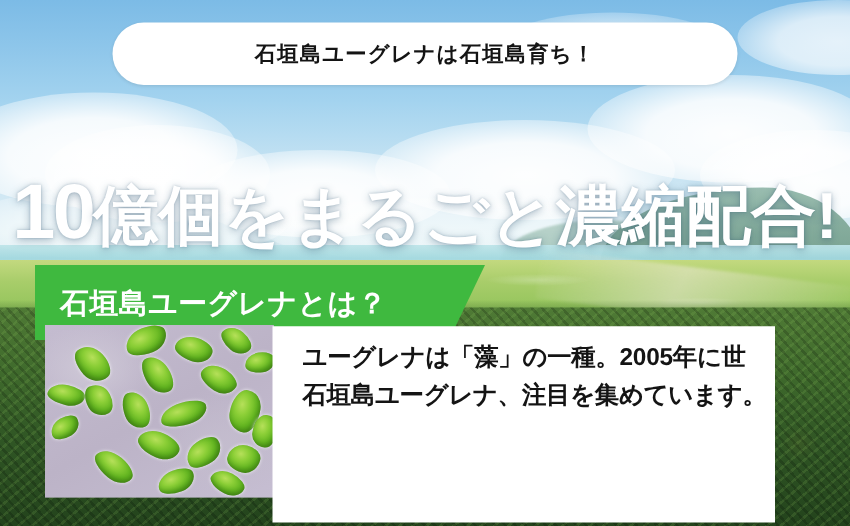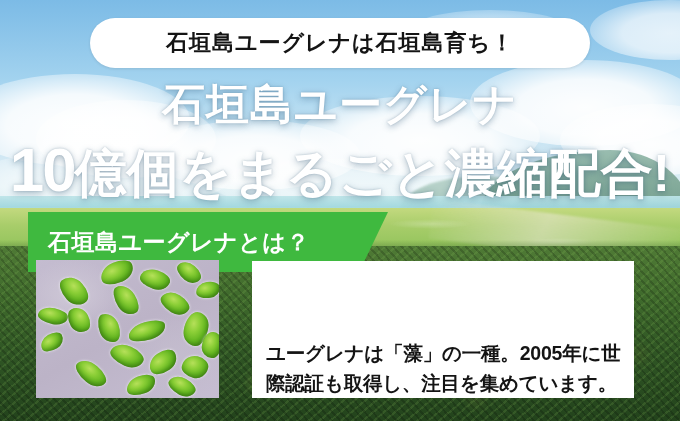--- a/index.html
+++ b/index.html
@@ -140,21 +140,21 @@
   
   .pill {
     position: absolute;
     left: 90px; top: 18px; width: 500px; height: 50px;
     background: #ffffff;
     border-radius: 25px;
     box-shadow: 0 1px 3px rgba(0,0,0,.10);
     display: flex; align-items: center; justify-content: center;
   }
   .pill-text {
-    font-size: 22px;
+    font-size: 17px;
     font-weight: bold;
     color: #141414;
     letter-spacing: 1px;
     white-space: nowrap;
   }
 
   
   .headline-1 {
     position: absolute; left: 0; top: 76px; width: 680px;
     text-align: center;
@@ -218,22 +218,22 @@
        #b6e05a 0%, #8ccf37 28%, #62b520 58%, #4c9a17 82%, #3d7f12 100%);
     border-radius: 50% 50% 45% 55% / 60% 40% 60% 40%;
     box-shadow: 0 0 3px rgba(255,255,255,.85), inset -1px -2px 4px rgba(30,70,10,.35);
   }
 
   
   .text-panel {
     position: absolute;
     left: 218px; top: 261px; width: 382px; height: 137px;
     background: #ffffff;
-    padding: 0;
-    display: flex; flex-direction: column; justify-content: flex-end; margin-left: 34px;
+    padding: 10px;
+    display: flex; flex-direction: column; justify-content: flex-start;
   }
   .text-panel-inner {
     padding: 0 12px 0 14px;
   }
   .body-line {
     font-size: 19.5px;
     font-weight: bold;
     color: #141414;
     line-height: 30px;
     letter-spacing: -0.2px;
@@ -265,21 +265,20 @@
     <div class="road"></div>
     <div class="foliage-top-fade"></div>
     <div class="foliage"></div>
     <div class="foliage-tex"></div>
   </div>
 
   <div class="pill">
     <span class="pill-text">石垣島ユーグレナは石垣島育ち！</span>
   </div>
 
-  <div class="headline-1">石垣島ユーグレナ</div>
 
   <div class="headline-2">
     <span class="num">10</span><span>億個をまるごと濃縮配合!</span>
   </div>
 
   <div class="green-banner">
     <span class="green-banner-text">石垣島ユーグレナとは？</span>
   </div>
 
   <div class="micro">
@@ -304,17 +303,17 @@
         <div class="cell" style="left: 38px; top: 104px; width: 34px; height: 19px; transform: rotate(40deg);"></div>
         <div class="cell" style="left: 90px; top: 116px; width: 30px; height: 18px; transform: rotate(-20deg);"></div>
         <div class="cell" style="left: 132px; top: 118px; width: 28px; height: 17px; transform: rotate(28deg);"></div>
         <div class="cell" style="left: 166px; top: 72px; width: 20px; height: 26px; transform: rotate(6deg);"></div>
       </div>
   </div>
 
   <div class="text-panel">
     <div class="text-panel-inner">
       <div class="body-line">ユーグレナは「藻」の一種。2005年に世</div>
-      <div class="body-line">際認証も取得し、注目を集めています。</div>
+      <div class="body-line">石垣島ユーグレナ、注目を集めています。</div>
     </div>
   </div>
 
 </div>
 
 </body></html>

